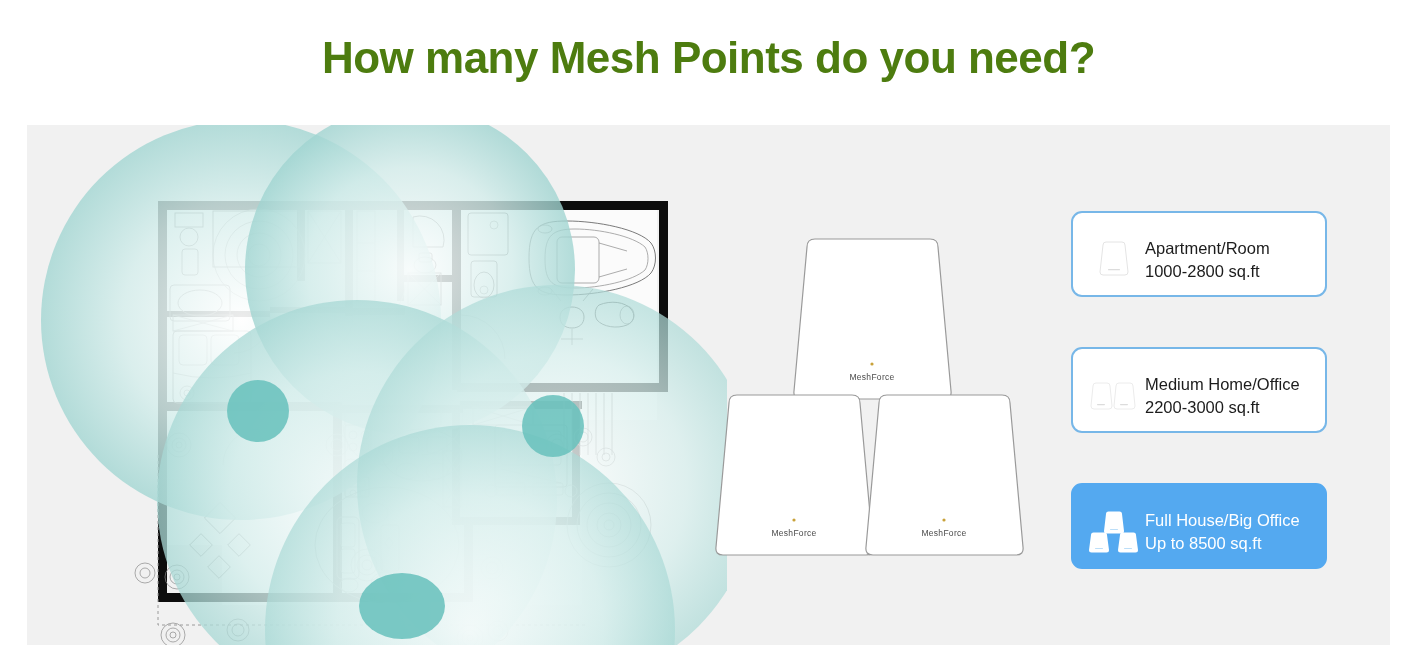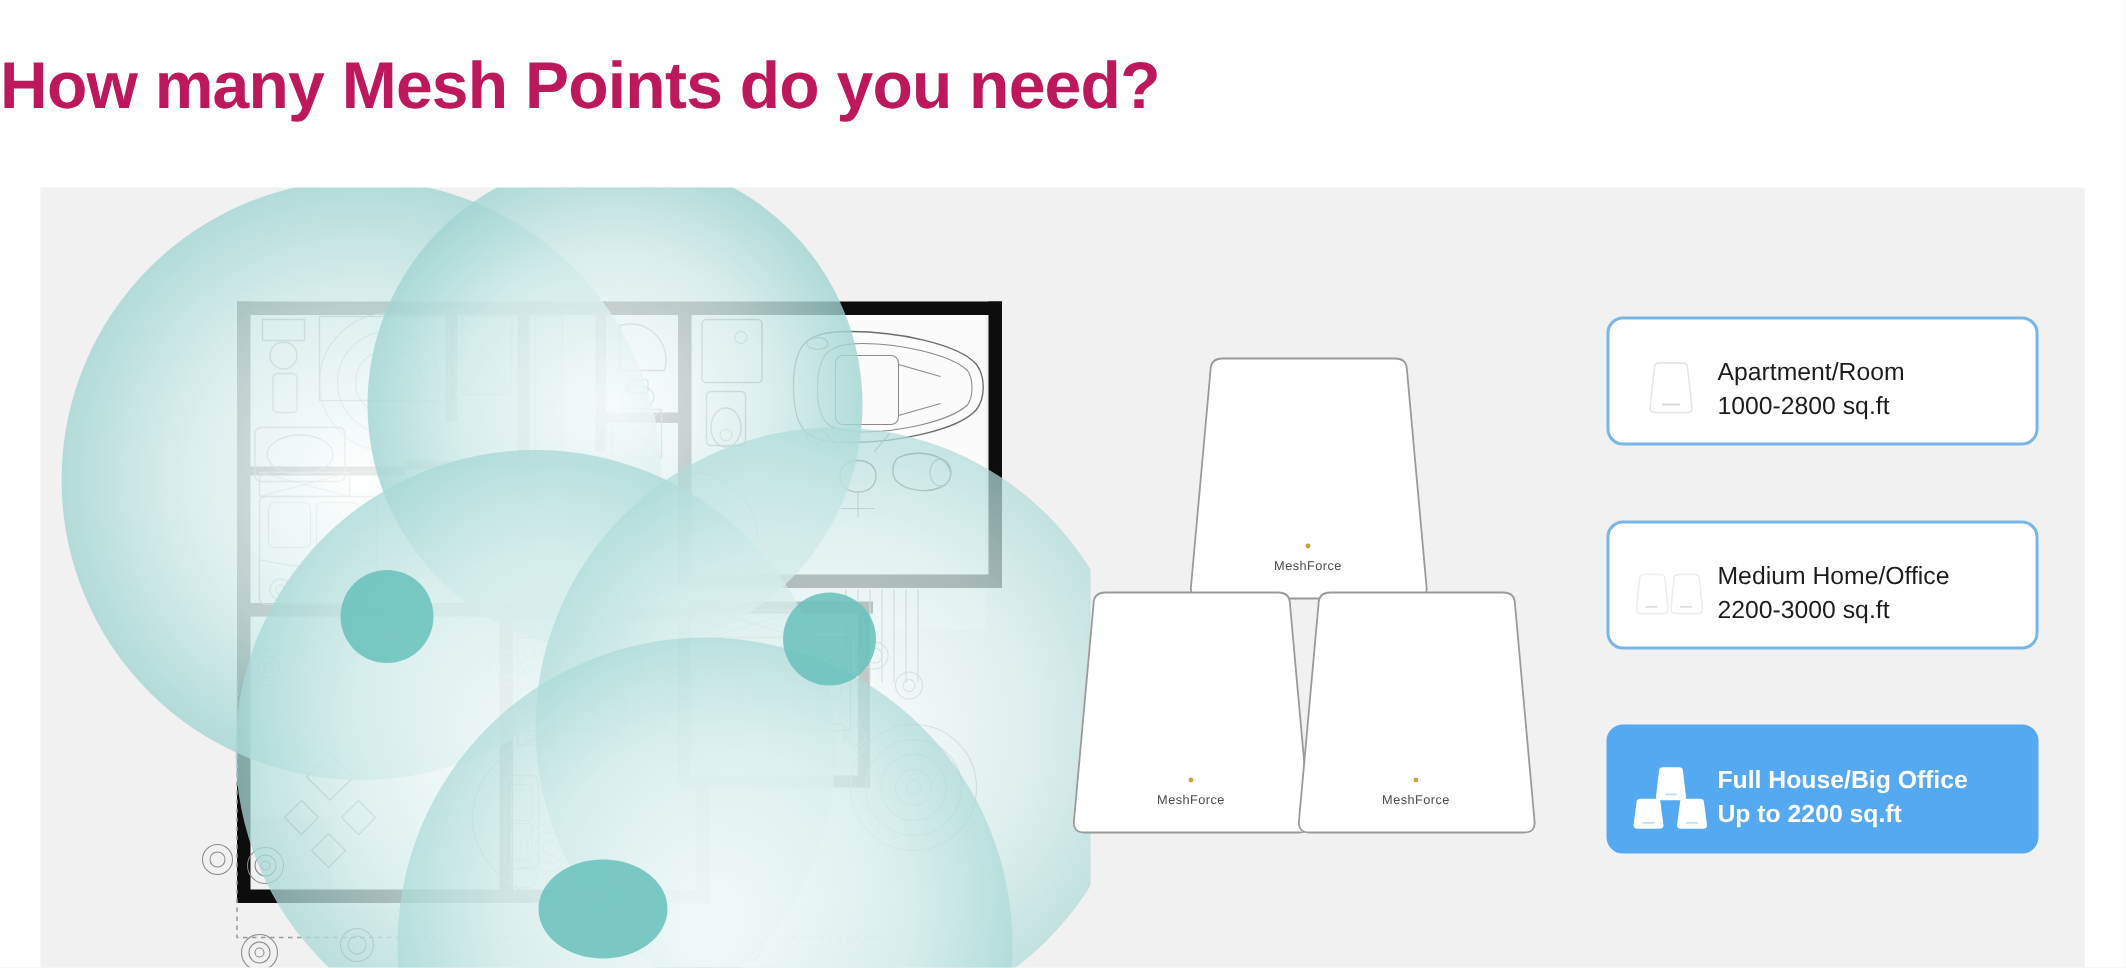--- a/index.html
+++ b/index.html
@@ -8,26 +8,26 @@
     background:#ffffff;
     font-family:"Liberation Sans", sans-serif;
     overflow:hidden;
     position:relative;
   }
 
   
   .page-title{
     position:absolute;
     top:4px;left:0;width:1417px;
-    text-align:left;
+    text-align:center;
     font-family:"Liberation Sans", sans-serif;
     font-weight:bold;
     font-size:44px;
     letter-spacing:-0.5px;
-    color:#be185d;
+    color:#4d7c0f;
     white-space:nowrap;
   }
 
   
   .panel{
     position:absolute;
     left:27px;top:125px;
     width:1363px;height:520px;
     background:#f1f1f1;
     overflow:hidden;
@@ -80,35 +80,34 @@
   
   .cards{
     position:absolute;
     left:1044px;top:86px;
     width:258px;
   }
   .card{
     box-sizing:border-box;
     display:flex;
     align-items:center;
-    width:288px;
+    width:256px;
     height:86px;
     border-radius:11px;
     margin-bottom:50px;
     padding:12px 0 0 10px;
   }
   .card.outline{
     background:#ffffff;
     border:2px solid #77b7e8;
   }
   .card.filled{
     background:#54a9f0;
     border:2px solid #54a9f0;
     margin-bottom:0;
-    font-weight:bold;
   }
   .card-icon{
     width:62px;height:60px;
     flex:0 0 62px;
     display:flex;align-items:center;justify-content:center;
   }
   .card-text{
     display:flex;flex-direction:column;
     justify-content:center;
     font-family:"Liberation Sans", sans-serif;
@@ -411,18 +410,18 @@
           <path d="M18 6 q0 -2.5 2.5 -2.5 l11 0 q2.5 0 2.5 2.5 l2 17 q0 2.5 -2.5 2.5 l-15 0 q-2.5 0 -2.5 -2.5 z" fill="#ffffff"></path>
           <rect x="22" y="21" width="8" height="1.1" rx="0.5" fill="#bcdef8"></rect>
           <path d="M3 27 q0 -2.5 2.5 -2.5 l11 0 q2.5 0 2.5 2.5 l2 15 q0 2.5 -2.5 2.5 l-15 0 q-2.5 0 -2.5 -2.5 z" fill="#ffffff"></path>
           <rect x="7" y="40" width="8" height="1.1" rx="0.5" fill="#bcdef8"></rect>
           <path d="M32 27 q0 -2.5 2.5 -2.5 l11 0 q2.5 0 2.5 2.5 l2 15 q0 2.5 -2.5 2.5 l-15 0 q-2.5 0 -2.5 -2.5 z" fill="#ffffff"></path>
           <rect x="36" y="40" width="8" height="1.1" rx="0.5" fill="#bcdef8"></rect>
         </svg>
       </div>
       <div class="card-text">
         <span>Full House/Big Office</span>
-        <span>Up to 2200 sq.ft</span>
+        <span>Up to 8500 sq.ft</span>
       </div>
     </div>
 
   </div>
 </div>
 
 </body></html>

